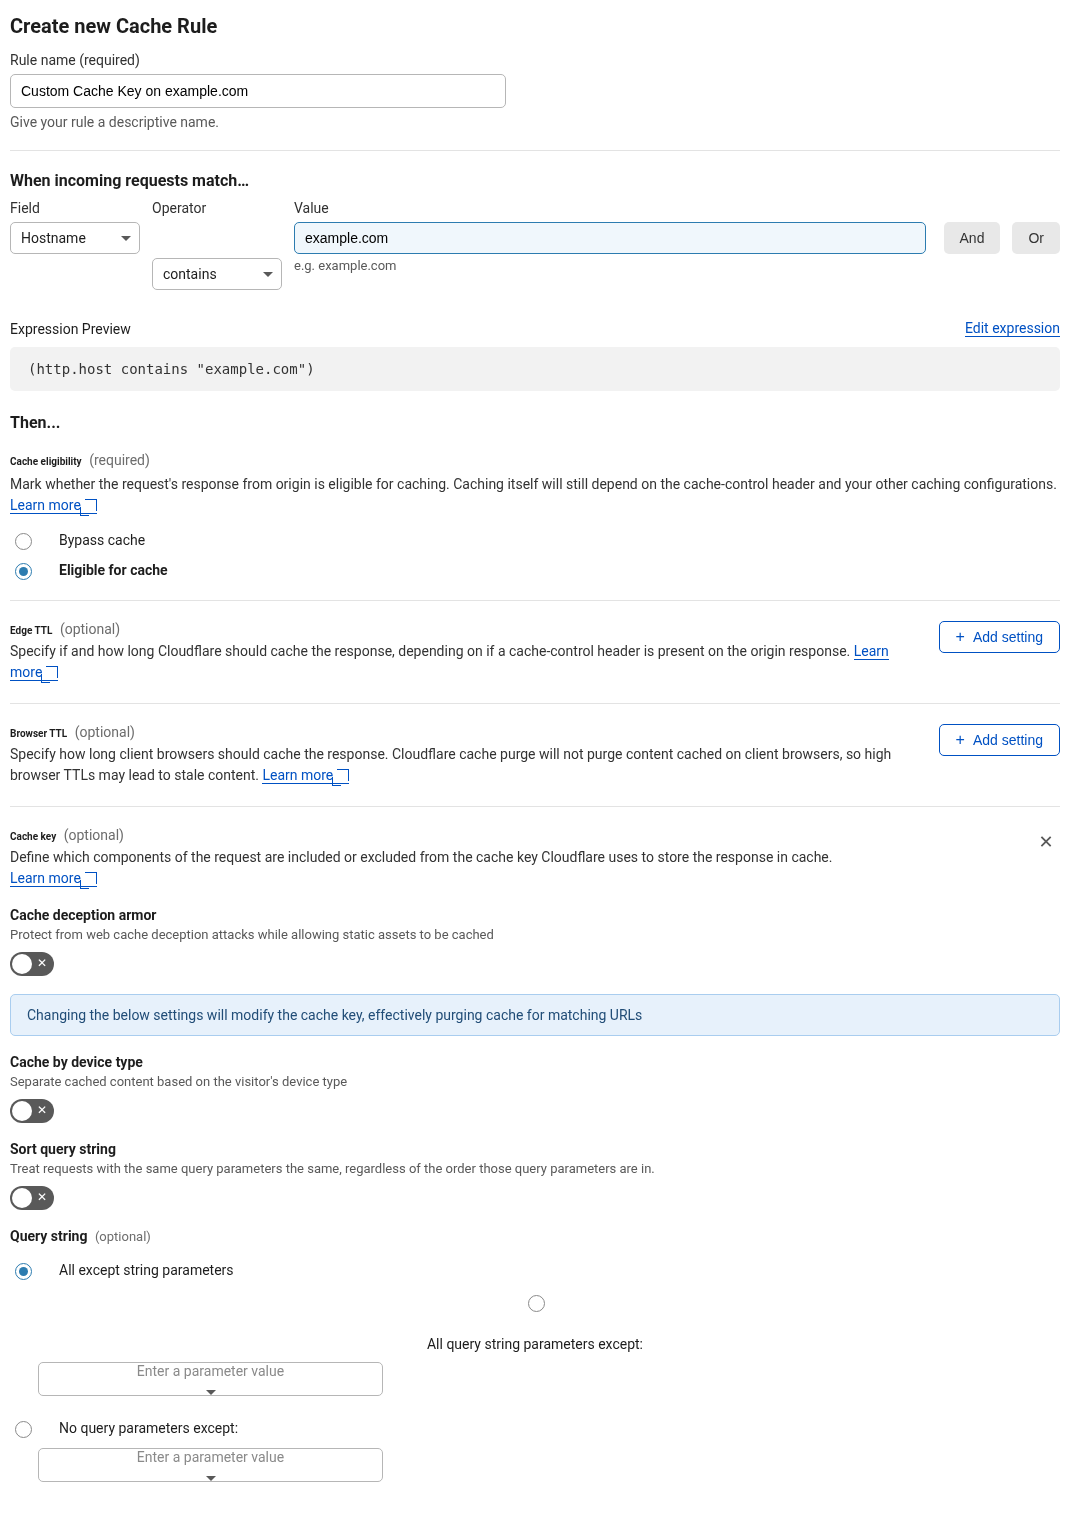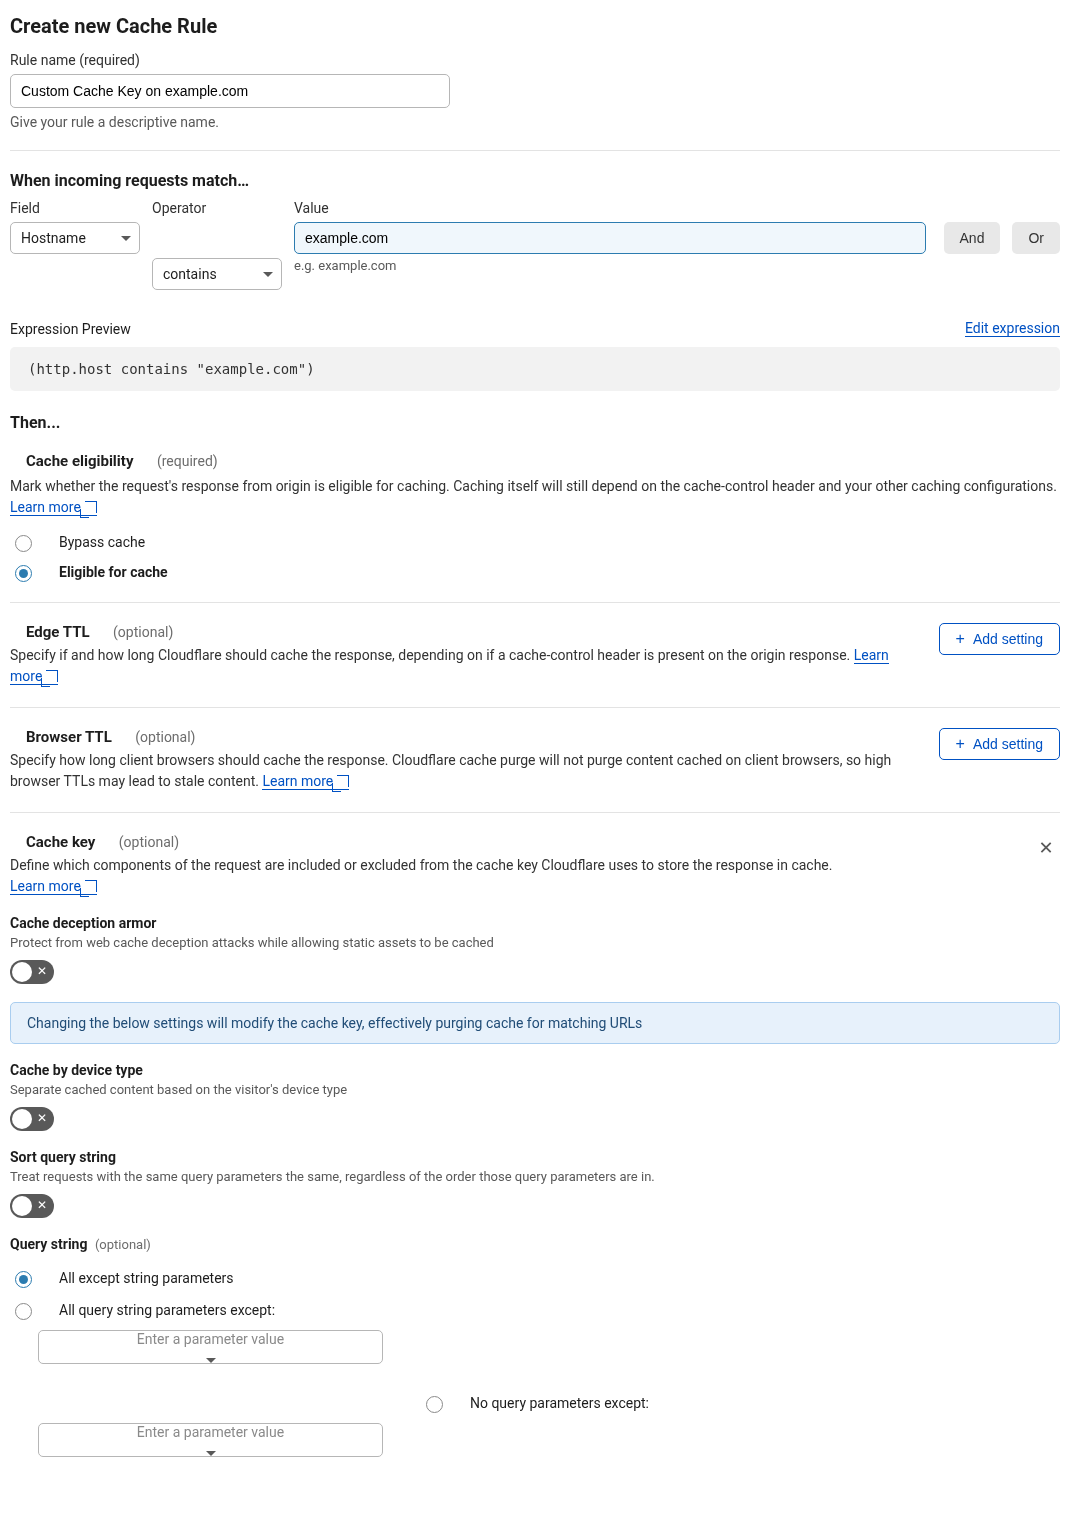--- a/index.html
+++ b/index.html
@@ -7,27 +7,27 @@
     margin: 0;
     padding: 10px;
     font-family: -apple-system, BlinkMacSystemFont, "Segoe UI", Roboto, sans-serif;
     font-size: 14px;
     color: #1d1d1d;
     background: #fff;
     width: 1070px;
   }
   h1 { font-size: 20px; font-weight: 700; margin: 4px 0 14px 0; }
   h2 { font-size: 16px; font-weight: 700; margin: 0 0 10px 0; }
-  h3 { font-size: 15px; font-weight: 700; margin: 16px; display:inline; }
+  h3 { font-size: 10px; font-weight: 700; margin: 0; display:inline; }
   .opt { color: #6d6d6d; font-weight: 400; font-size: 14px; margin-left: 4px; }
   .label { font-size: 14px; color: #313131; margin-bottom: 6px; }
   .help { color: #595959; font-size: 14px; margin-top: 6px; }
   .small { font-size: 13px; color: #595959; margin-top:4px; }
   input[type=text].text-input {
-    width: 440px;
+    width: 496px;
     padding: 8px 10px;
     border: 1px solid #b6b6b6;
     border-radius: 5px;
     font-size: 14px;
     height: 34px;
   }
   hr.sep { border: none; border-top: 1px solid #e3e3e3; margin: 20px 0; }
   .match-row { display: flex; gap: 12px; align-items: flex-start; }
   .col { display:flex; flex-direction:column; }
   .col-field { width: 130px; }
@@ -267,30 +267,30 @@
 <div class="group-spacing">
   <span class="sub-title">Query string</span>
   <span class="opt" style="font-size:13px;">(optional)</span>
 </div>
 
 <div class="radio-row" style="margin-top:16px;">
   <input type="radio" class="radio" name="qs" checked="" style="">
   <span>All except string parameters</span>
 </div>
 
-<div class="radio-row" style="margin-top:12px;">
+<div class="radio-row" style="margin-top:12px;flex-direction:column;">
   <input type="radio" class="radio" name="qs" style="">
   <span>All query string parameters except:</span>
 </div>
 <div class="param-select">
   <span>Enter a parameter value</span>
   <span class="caret"></span>
 </div>
 
-<div class="radio-row" style="margin-top:29px;justify-content:center;">
+<div class="radio-row" style="margin-top:22px;">
   <input type="radio" class="radio" name="qs" style="">
   <span>No query parameters except:</span>
 </div>
 <div class="param-select">
   <span>Enter a parameter value</span>
   <span class="caret"></span>
 </div>
 
 
 

